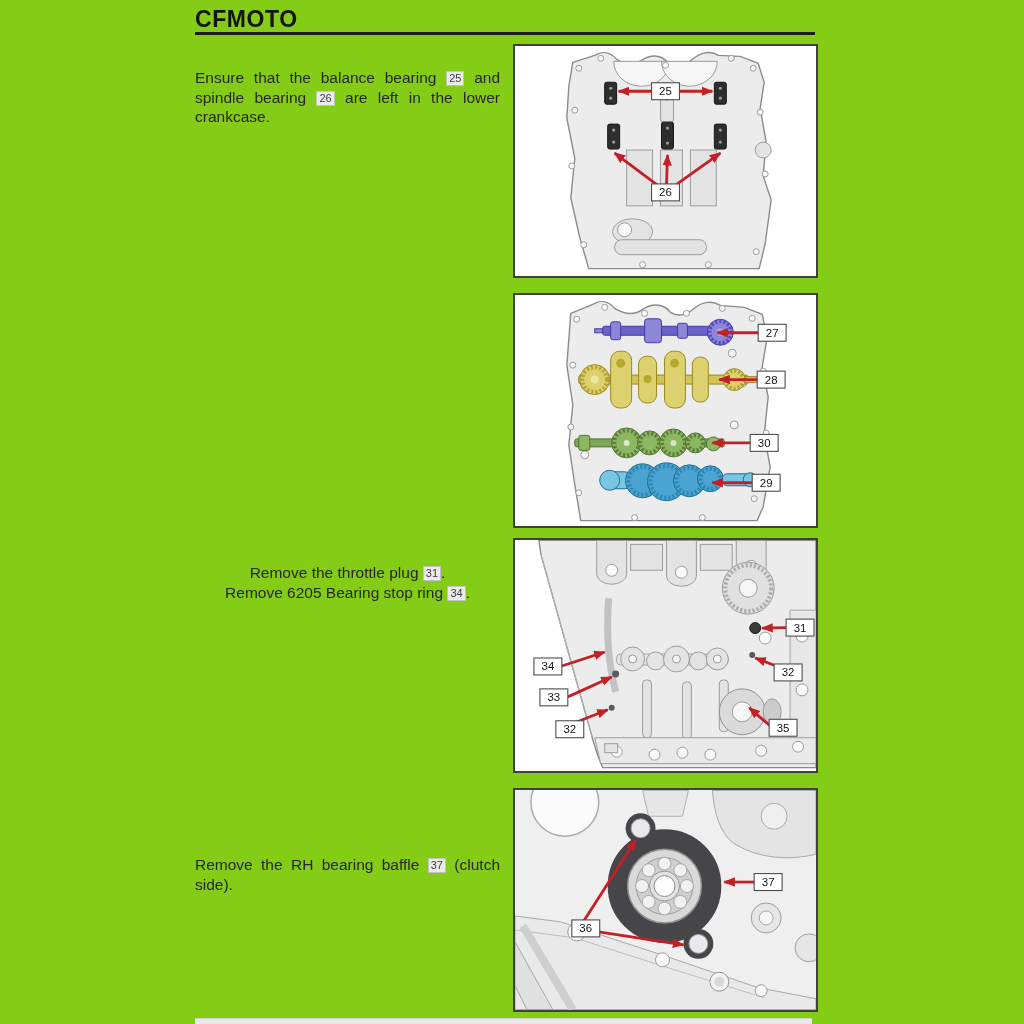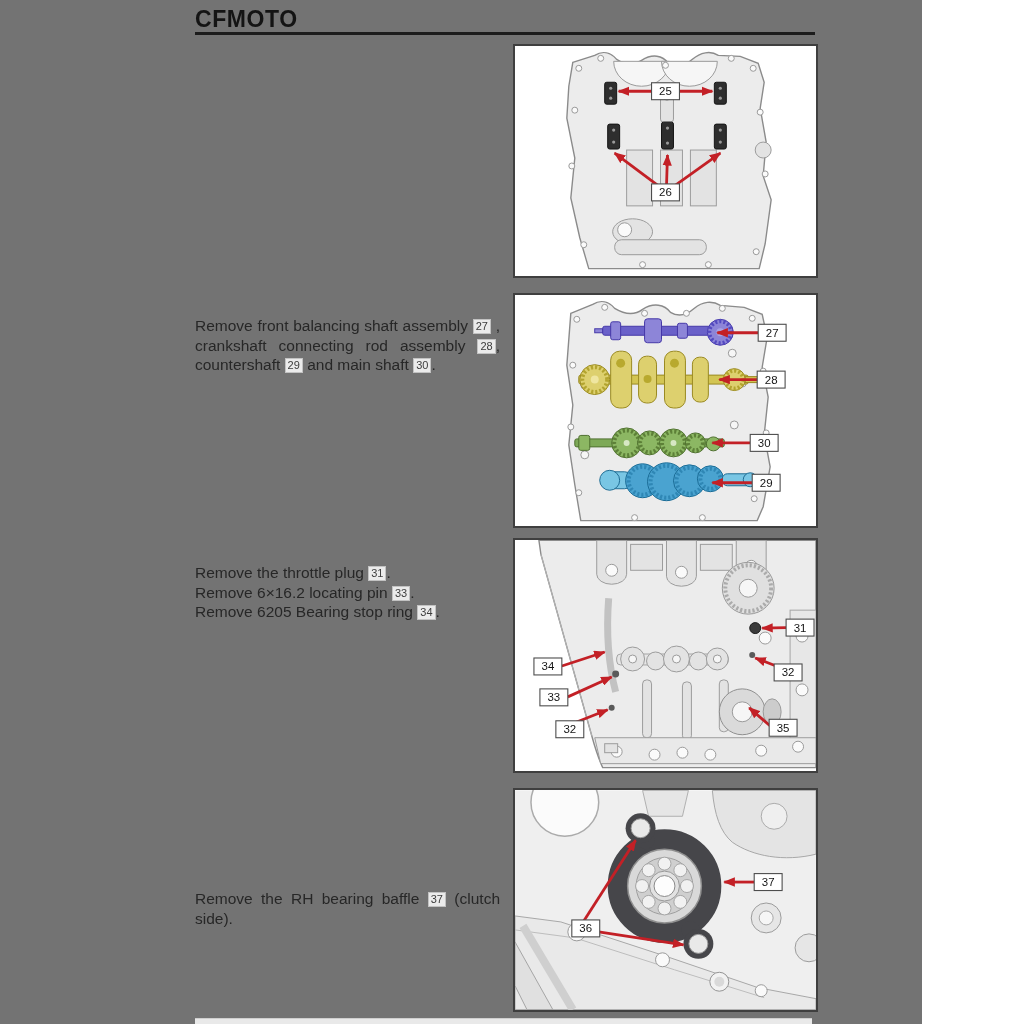--- a/index.html
+++ b/index.html
@@ -1,26 +1,26 @@
 <!DOCTYPE html>
 <html style="--arrow: #c32026; --shaft_balancing: #6a61c9; --shaft_crank: #d3c553; --shaft_main: #7da957; --shaft_counter: #4aa3d0; --bearing_black: #2e2e2e; --baffle_dark: #46464a;"><head>
 <meta charset="utf-8">
 <style>
   * { margin:0; padding:0; box-sizing:border-box; }
   html,body { background:#ffffff; font-family:"Liberation Sans", sans-serif; }
-  .page { position:relative; width:922px; height:1024px; background:#737373; overflow:hidden; }
+  .page { position:relative; width:1024px; height:1024px; background:#84cc16; overflow:hidden; }
 
   .brand { position:absolute; left:195px; top:6px; font-size:23px; font-weight:700;
            letter-spacing:0.6px; color:#141414; }
   .brand-rule { position:absolute; left:195px; top:32px; width:620px; height:3px; background:#1c1c1c; }
 
   .para { position:absolute; left:195px; width:305px; font-size:15.5px; line-height:19.6px;
           color:#272727; text-align:justify; }
-  .para.lines { text-align:left; }
-  #p1{top:68px} #p2{top:316px} #p3{top:563px} #p4{top:832px} #p5{top:889px}
+  .para.lines { text-align:center; }
+  #p1{top:68px} #p2{top:316px} #p3{top:563px} #p4{top:832px} #p5{top:855px}
 
   .ref-chip { display:inline-block; font-size:11px; line-height:13px; padding:0 2px;
               background:#ebebeb; border:1px solid #c2c2c2; color:#3c3c3c; vertical-align:1px; }
 
   .fig { position:absolute; left:513px; width:305px; border:2px solid #3f3f3f; background:#fff; }
   #f1{top:44px;height:234px} #f2{top:293px;height:235px} #f3{top:538px;height:235px} #f4{top:788px;height:224px}
   .fig svg { display:block; width:100%; height:100%; }
 
   .strip { position:absolute; left:195px; top:1018px; width:617px; height:6px; background:#e9e9e9;
            border-top:1px solid #cfcfcf; }
@@ -52,24 +52,23 @@
   .baffle-ring  { fill:none; stroke:var(--baffle_dark,#46464a); }
 </style>
 </head>
 <body>
 
 <div class="page">
 
   <div class="brand">CFMOTO</div>
   <div class="brand-rule"></div>
 
-  <p class="para" id="p2">Remove front balancing shaft assembly <span class="ref-chip">27</span> , crankshaft connecting rod assembly <span class="ref-chip">28</span>, countershaft <span class="ref-chip">29</span> and main shaft <span class="ref-chip">30</span>.</p>
+  <p class="para" id="p1">Ensure that the balance bearing <span class="ref-chip">25</span> and spindle bearing <span class="ref-chip">26</span> are left in the lower crankcase.</p>
   <div class="para lines" id="p3">
     <div>Remove the throttle plug <span class="ref-chip">31</span>.</div>
-    <div>Remove 6×16.2 locating pin <span class="ref-chip">33</span>.</div>
     <div>Remove 6205 Bearing stop ring <span class="ref-chip">34</span>.</div>
   </div>
   <p class="para" id="p5">Remove the RH bearing baffle <span class="ref-chip">37</span> (clutch side).</p>
 
   <div class="fig" id="f1">
     <svg viewBox="0 0 302 230">
       <defs>
         <marker id="f1ah" viewBox="0 0 10 8" refX="9" refY="4" markerWidth="4.2" markerHeight="3.4" orient="auto-start-reverse">
           <polygon class="ah" points="0,0 10,4 0,8"></polygon>
         </marker>

